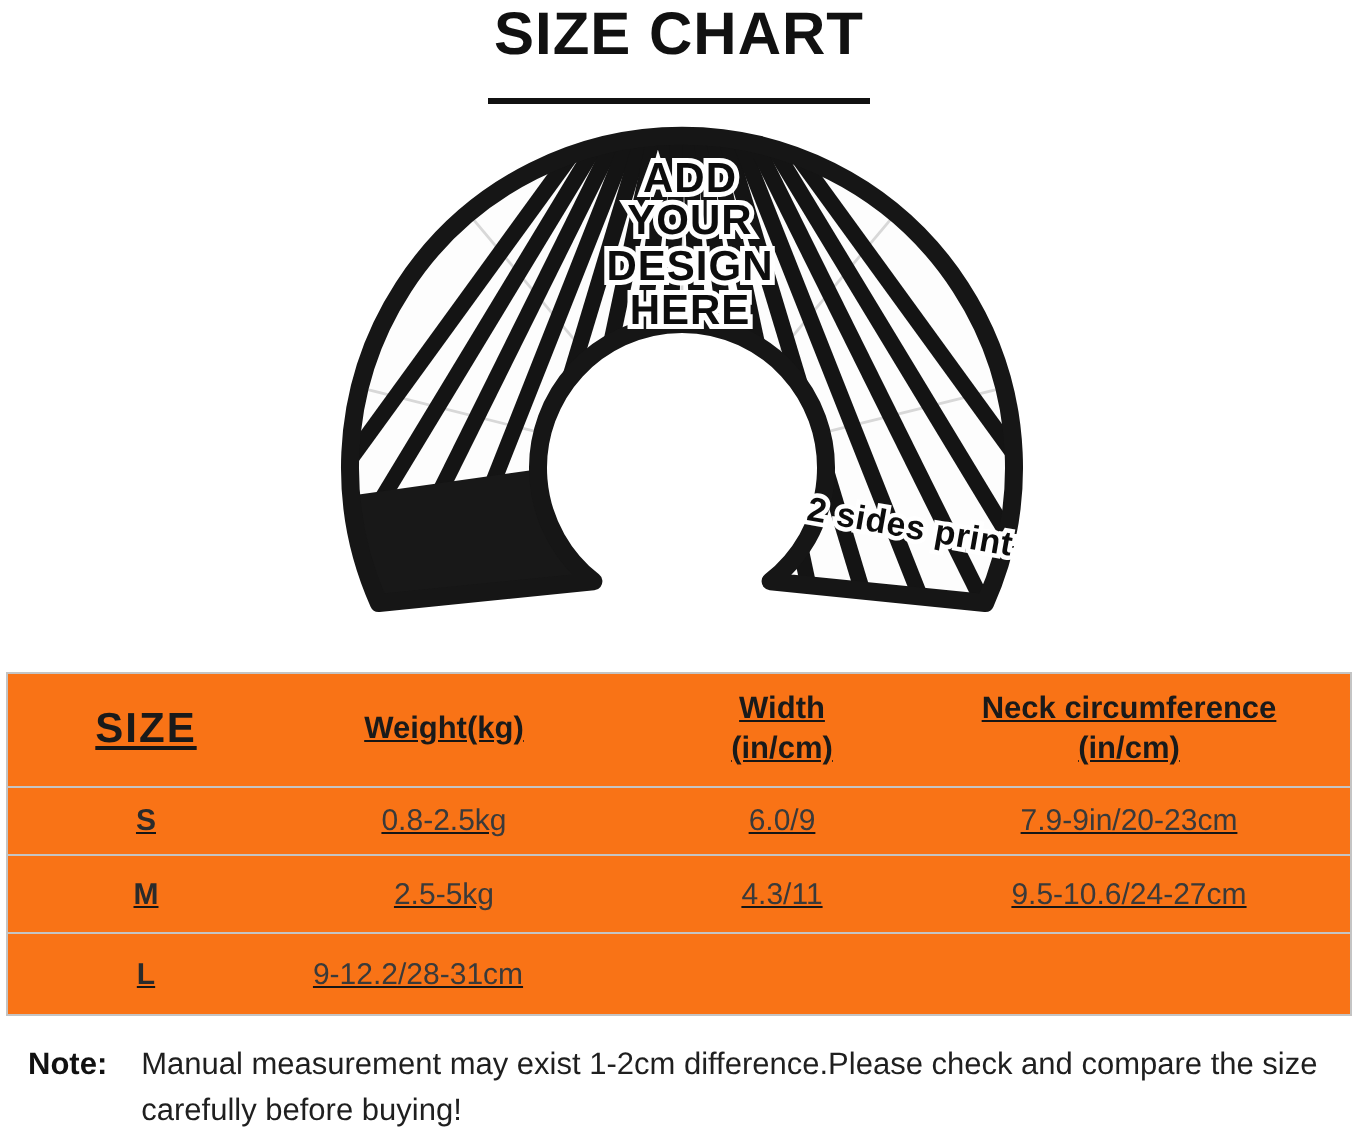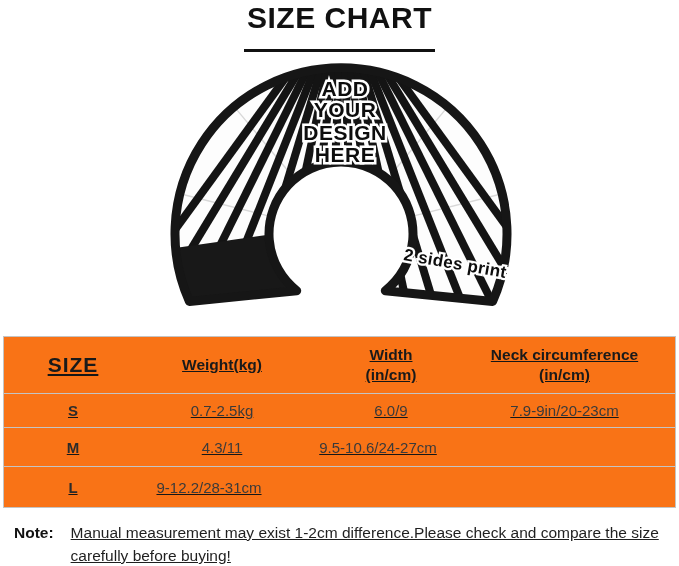--- a/index.html
+++ b/index.html
@@ -43,21 +43,21 @@
   .t-row.r3{height:40px;}
   .cell{display:flex;flex-direction:column;align-items:center;justify-content:center;text-align:center;}
   .cell.neck{padding-right:26px;}
   .hdr-size{font-size:21px;font-weight:600;letter-spacing:1px;color:#1a1a1a;}
   .hdr{font-size:15.5px;font-weight:700;color:#1a1a1a;line-height:20px;}
   .data{font-size:15px;color:#3a3a3a;}
   .data-size{font-size:15px;font-weight:600;color:#2b2b2b;}
   
   .note{position:absolute;left:14px;top:521px;width:656px;display:flex;align-items:flex-start;}
   .note-label{font-size:15.5px;font-weight:700;color:#111;line-height:23px;flex:0 0 auto;margin-right:17px;}
-  .note-text{font-size:15.5px;color:#1f1f1f;line-height:23px;width:614px;text-decoration:underline;}
+  .note-text{font-size:15.5px;color:#1f1f1f;line-height:23px;width:614px;}
 </style>
 </head>
 <body>
 
 <div class="title-wrap">
   <h1 class="page-title">SIZE CHART</h1>
 </div>
 
 <div class="collar-stage">
   <svg id="collar-svg" viewBox="0 0 368 252">
@@ -127,33 +127,36 @@
       <span class="hdr">Neck circumference</span>
       <span class="hdr">(in/cm)</span>
     </div>
   </div>
 
   <div class="t-row r1">
     <div class="cell">
         <span class="data-size">S</span>
       </div>
     <div class="cell">
-        <span class="data">0.7-2.5kg</span>
+        <span class="data">0.8-2.5kg</span>
       </div>
     <div class="cell">
         <span class="data">6.0/9</span>
       </div>
     <div class="cell neck">
         <span class="data">7.9-9in/20-23cm</span>
       </div>
   </div>
 
   <div class="t-row r2">
     <div class="cell">
         <span class="data-size">M</span>
+      </div>
+    <div class="cell">
+        <span class="data">2.5-5kg</span>
       </div>
     <div class="cell">
         <span class="data">4.3/11</span>
       </div>
     <div class="cell neck">
         <span class="data">9.5-10.6/24-27cm</span>
       </div>
   </div>
 
   <div class="t-row r3">

